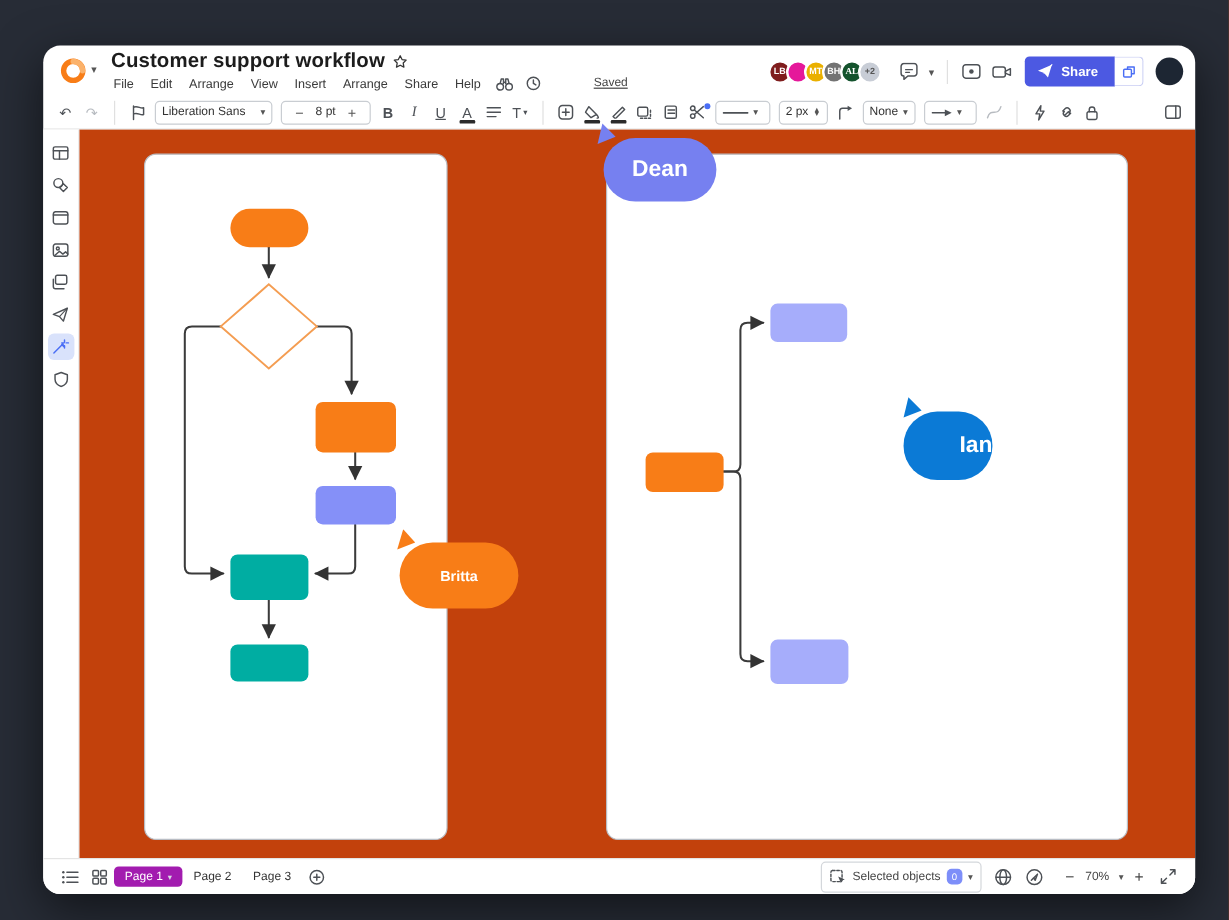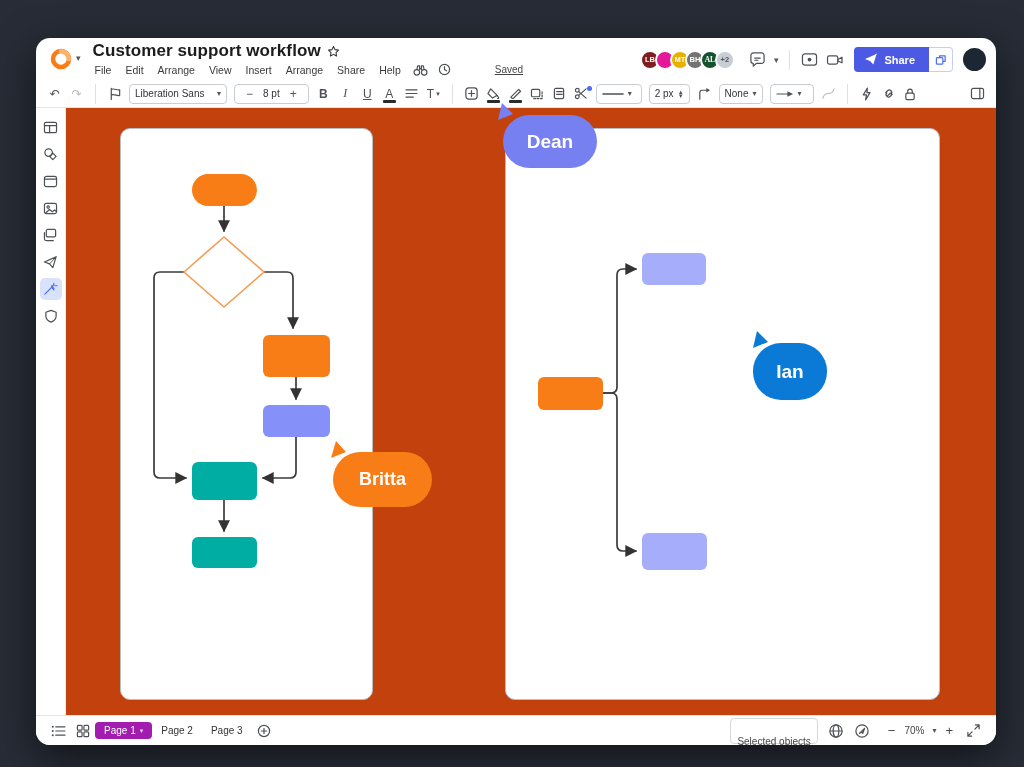--- a/index.html
+++ b/index.html
@@ -93,38 +93,38 @@
   .sh-teal2 { left:126px; top:429px; width:65px; height:31px; background:#00ada2; }
   .sh-r-org { left:472px; top:269px; width:65px; height:33px; background:#f87d17; }
   .sh-r-pu1 { left:576px; top:145px; width:64px; height:32px; background:#a6adfb; }
   .sh-r-pu2 { left:576px; top:425px; width:65px; height:37px; background:#a6adfb; }
 
   .cursor { position:absolute; z-index:6; display:flex; align-items:center; justify-content:center;
             color:#fff; font-weight:bold; }
   .cursor .tri { position:absolute; }
   .cur-dean  { left:437px; top:7px;   width:94px; height:53px; border-radius:27px; background:#7680f0; font-size:19px; }
   .cur-dean .tri  { left:-8px; top:-13px; }
-  .cur-britta{ left:267px; top:344px; width:99px; height:55px; border-radius:28px; background:#f87d17; font-size:18px; }
+  .cur-britta{ left:267px; top:344px; width:99px; height:55px; border-radius:28px; background:#f87d17; font-size:12px; }
   .cur-britta .tri{ left:-4px; top:-11px; }
   .cur-abed  { left:509px; top:304px; width:97px; height:56px; border-radius:28px; background:#f0b306; font-size:20px; }
   .cur-abed .tri  { left:-5px; top:-12px; }
-  .cur-ian   { left:687px; top:235px; width:74px; height:57px; border-radius:28px; background:#0b7ad6; font-size:19px; }
+  .cur-ian   { left:687px; top:235px; width:74px; height:57px; border-radius:28px; background:#0b7ad6; font-size:19px;justify-content:flex-end; }
   .cur-ian .tri   { left:-3px; top:-13px; }
 
   
   .statusbar { height:30px; border-top:1px solid #e4e4e4; display:flex; align-items:center;
                padding:0 10px; background:#fff; position:relative; z-index:7; }
   .sb-ic { margin:0 5px; display:flex; align-items:center; cursor:pointer; }
   .ptab { font-size:10px; color:#333; padding:3px 9px; border-radius:4px; cursor:pointer;
           display:flex; align-items:center; gap:4px; }
   .ptab.active { background:#a21caf; color:#fff; }
   .ptab.active .pcaret { font-size:7px; color:#d7dbe2; }
   .sb-group { border:1px solid #d4d7db; border-radius:4px; height:22px; display:flex;
               align-items:center; padding:12px 6px; gap:5px; font-size:10px; color:#444;
-              margin-left:6px; cursor:pointer;flex-direction:column; }
+              margin-left:6px; cursor:pointer; }
   .badge { min-width:13px; height:13px; background:#7d8ef9; color:#fff; border-radius:4px;
            font-size:8px; display:flex; align-items:center; justify-content:center; padding:0 2px; }
   .sb-caret { font-size:8px; color:#555; }
   .zoom-pm { font-size:13px; color:#444; padding:0 5px; cursor:pointer; }
   .zoom-val { font-size:10px; color:#444; }
 </style>
 </head>
 <body>
 
 <div class="window">

